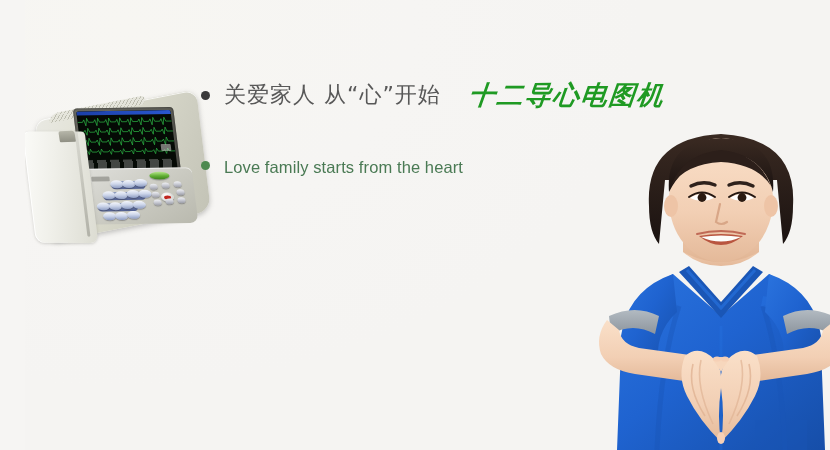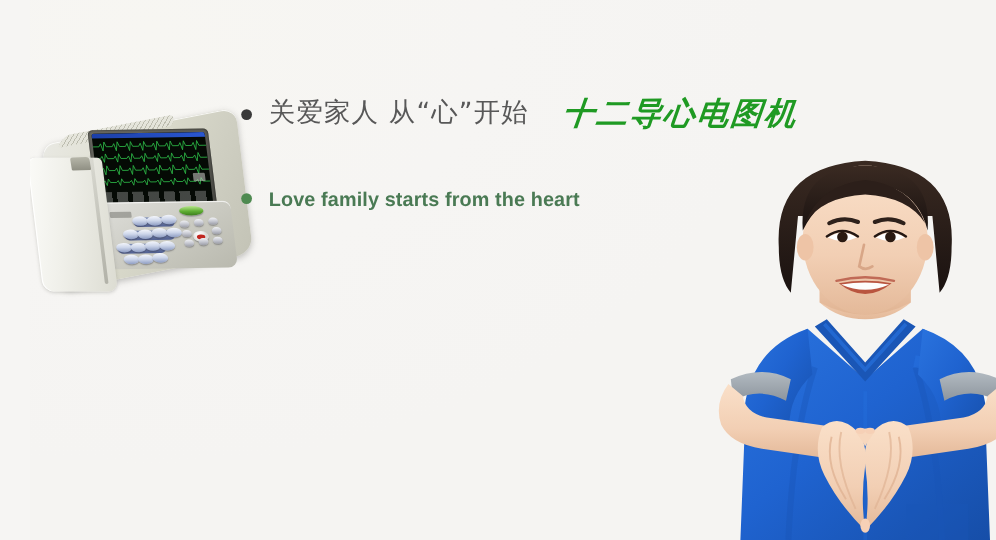--- a/index.html
+++ b/index.html
@@ -269,21 +269,21 @@
     flex: 0 0 auto;
     width: 9px;
     height: 9px;
     border-radius: 50%;
     background: #4e8a50;
     margin-top: 6px;
   }
   .en-text {
     font-family: "Liberation Sans", "DejaVu Sans", sans-serif;
     font-size: 16.5px;
-    font-weight: bold;
+    font-weight: normal;
     color: #4a7a54;
     line-height: 1.52;
     letter-spacing: .1px;
   }
 
   
   .nurse {
     position: absolute;
     right: 0;
     bottom: 0;

